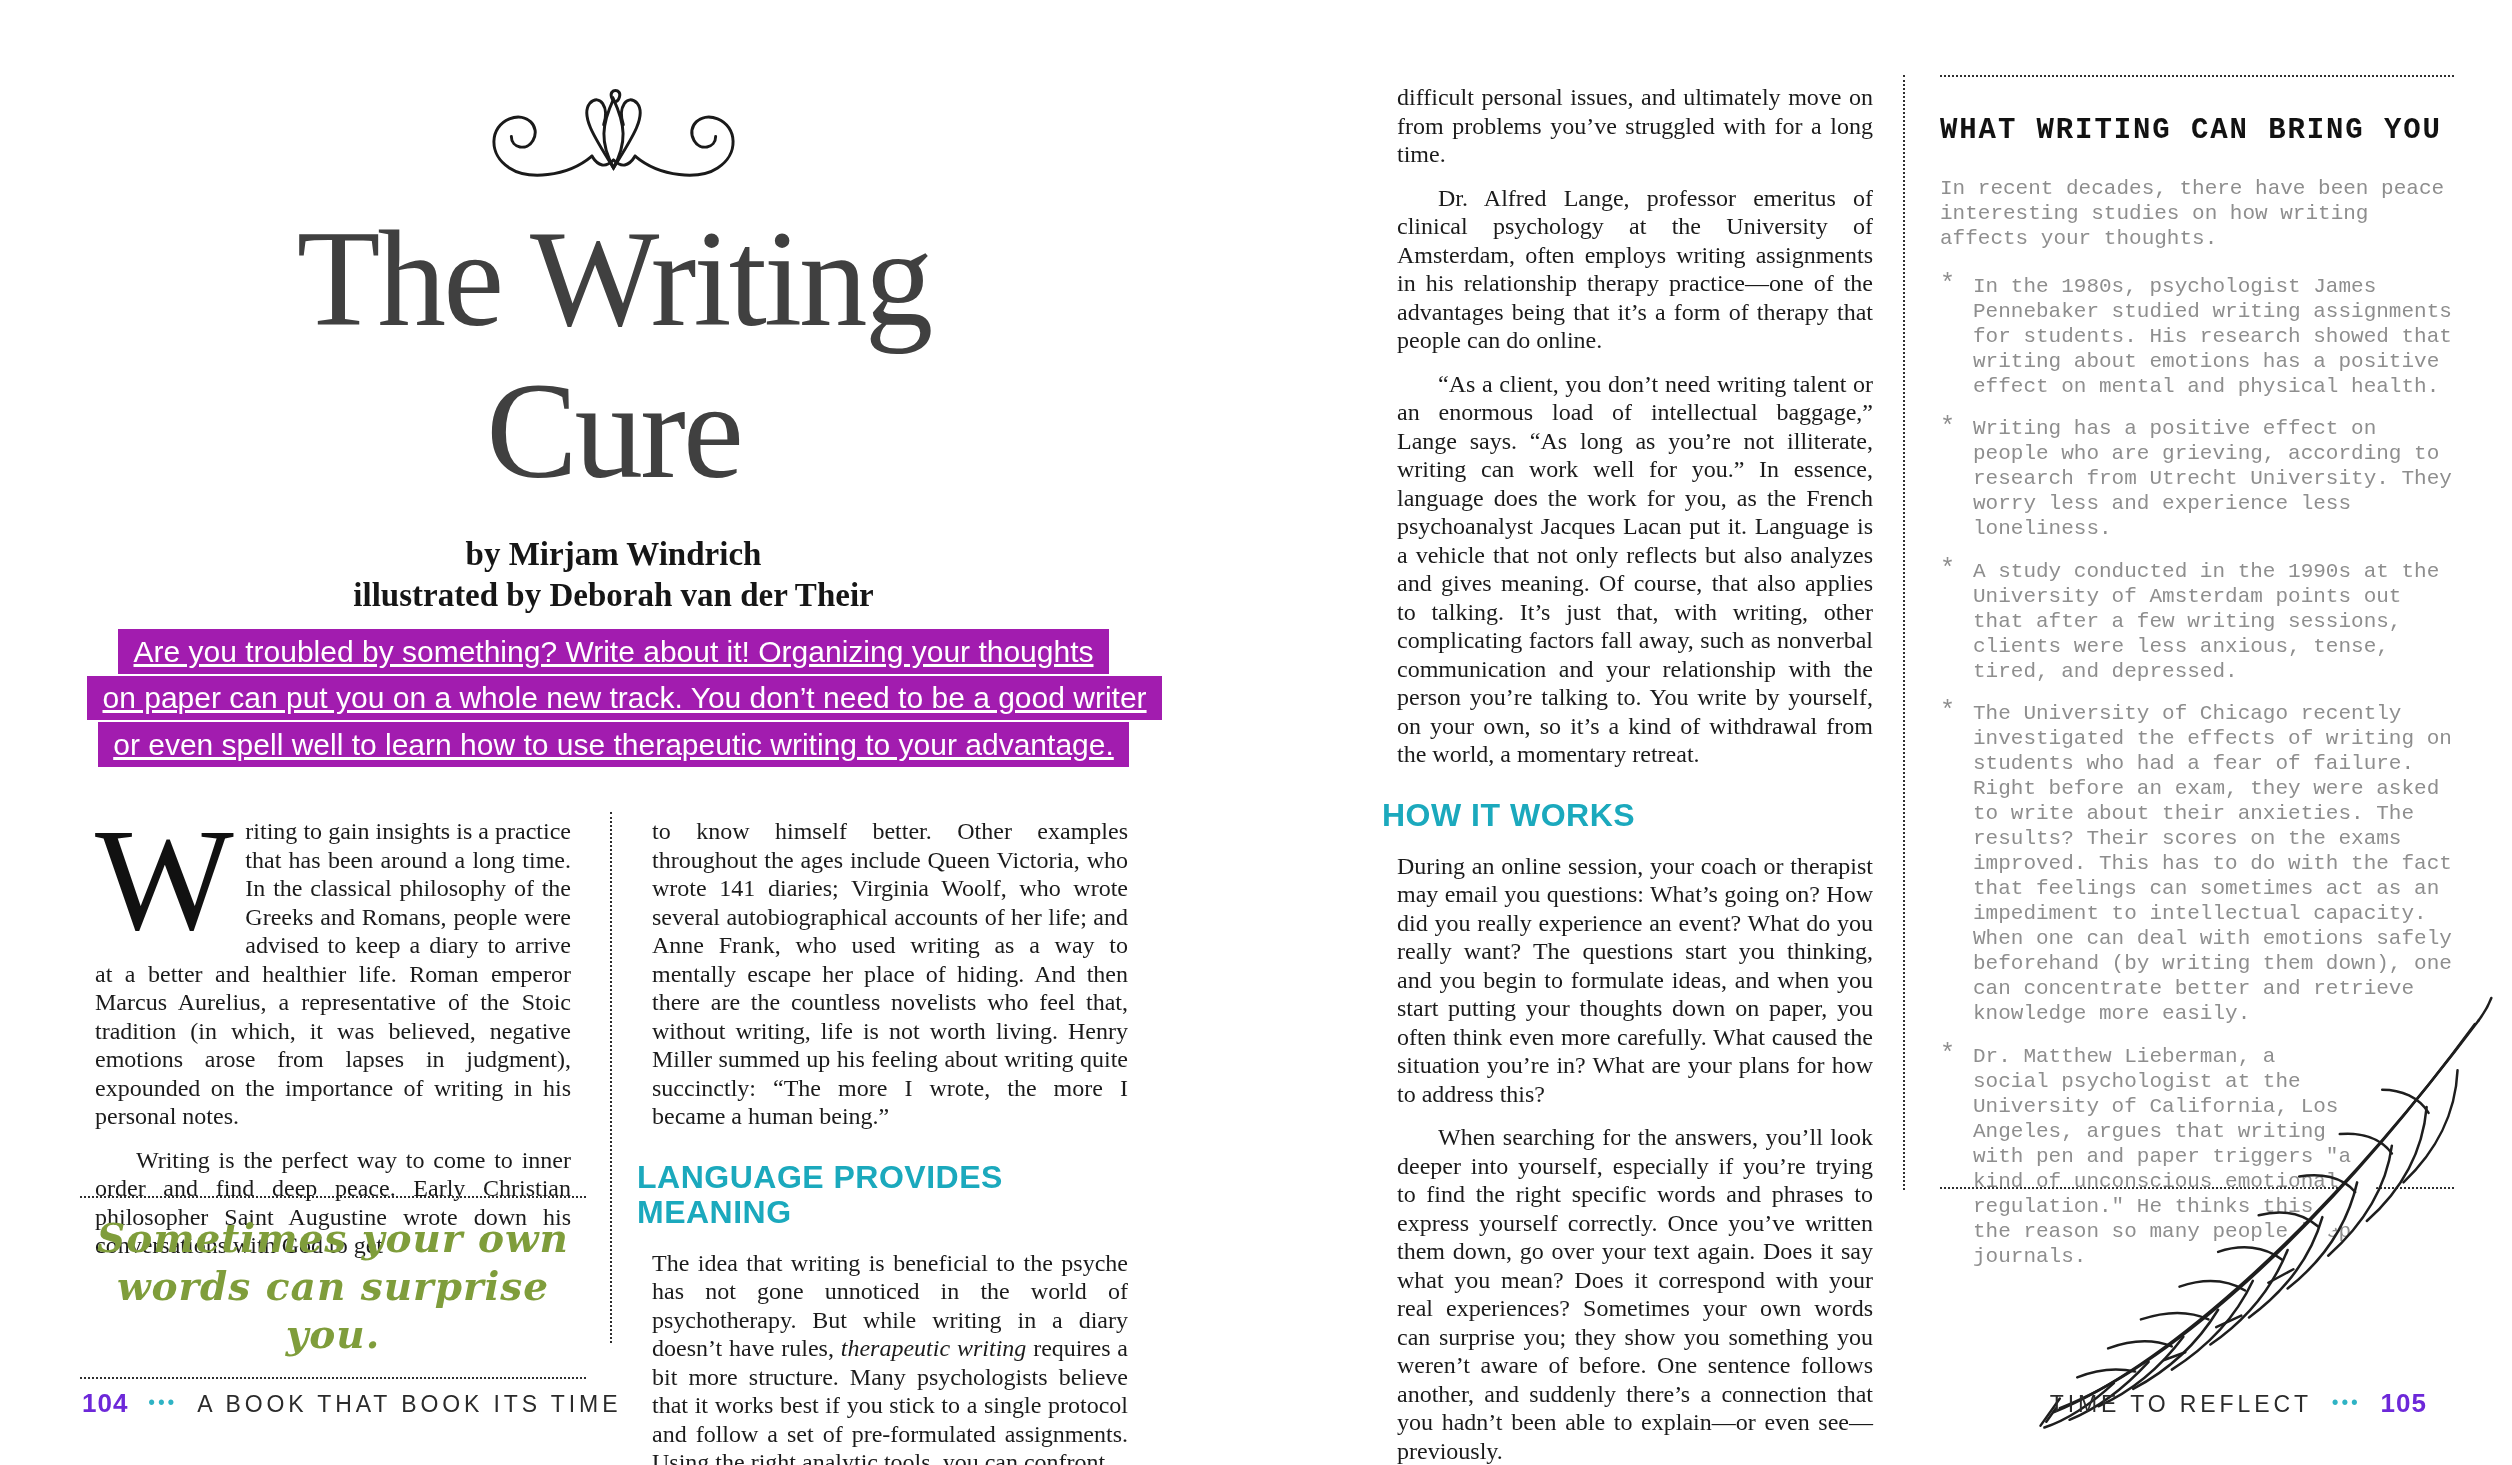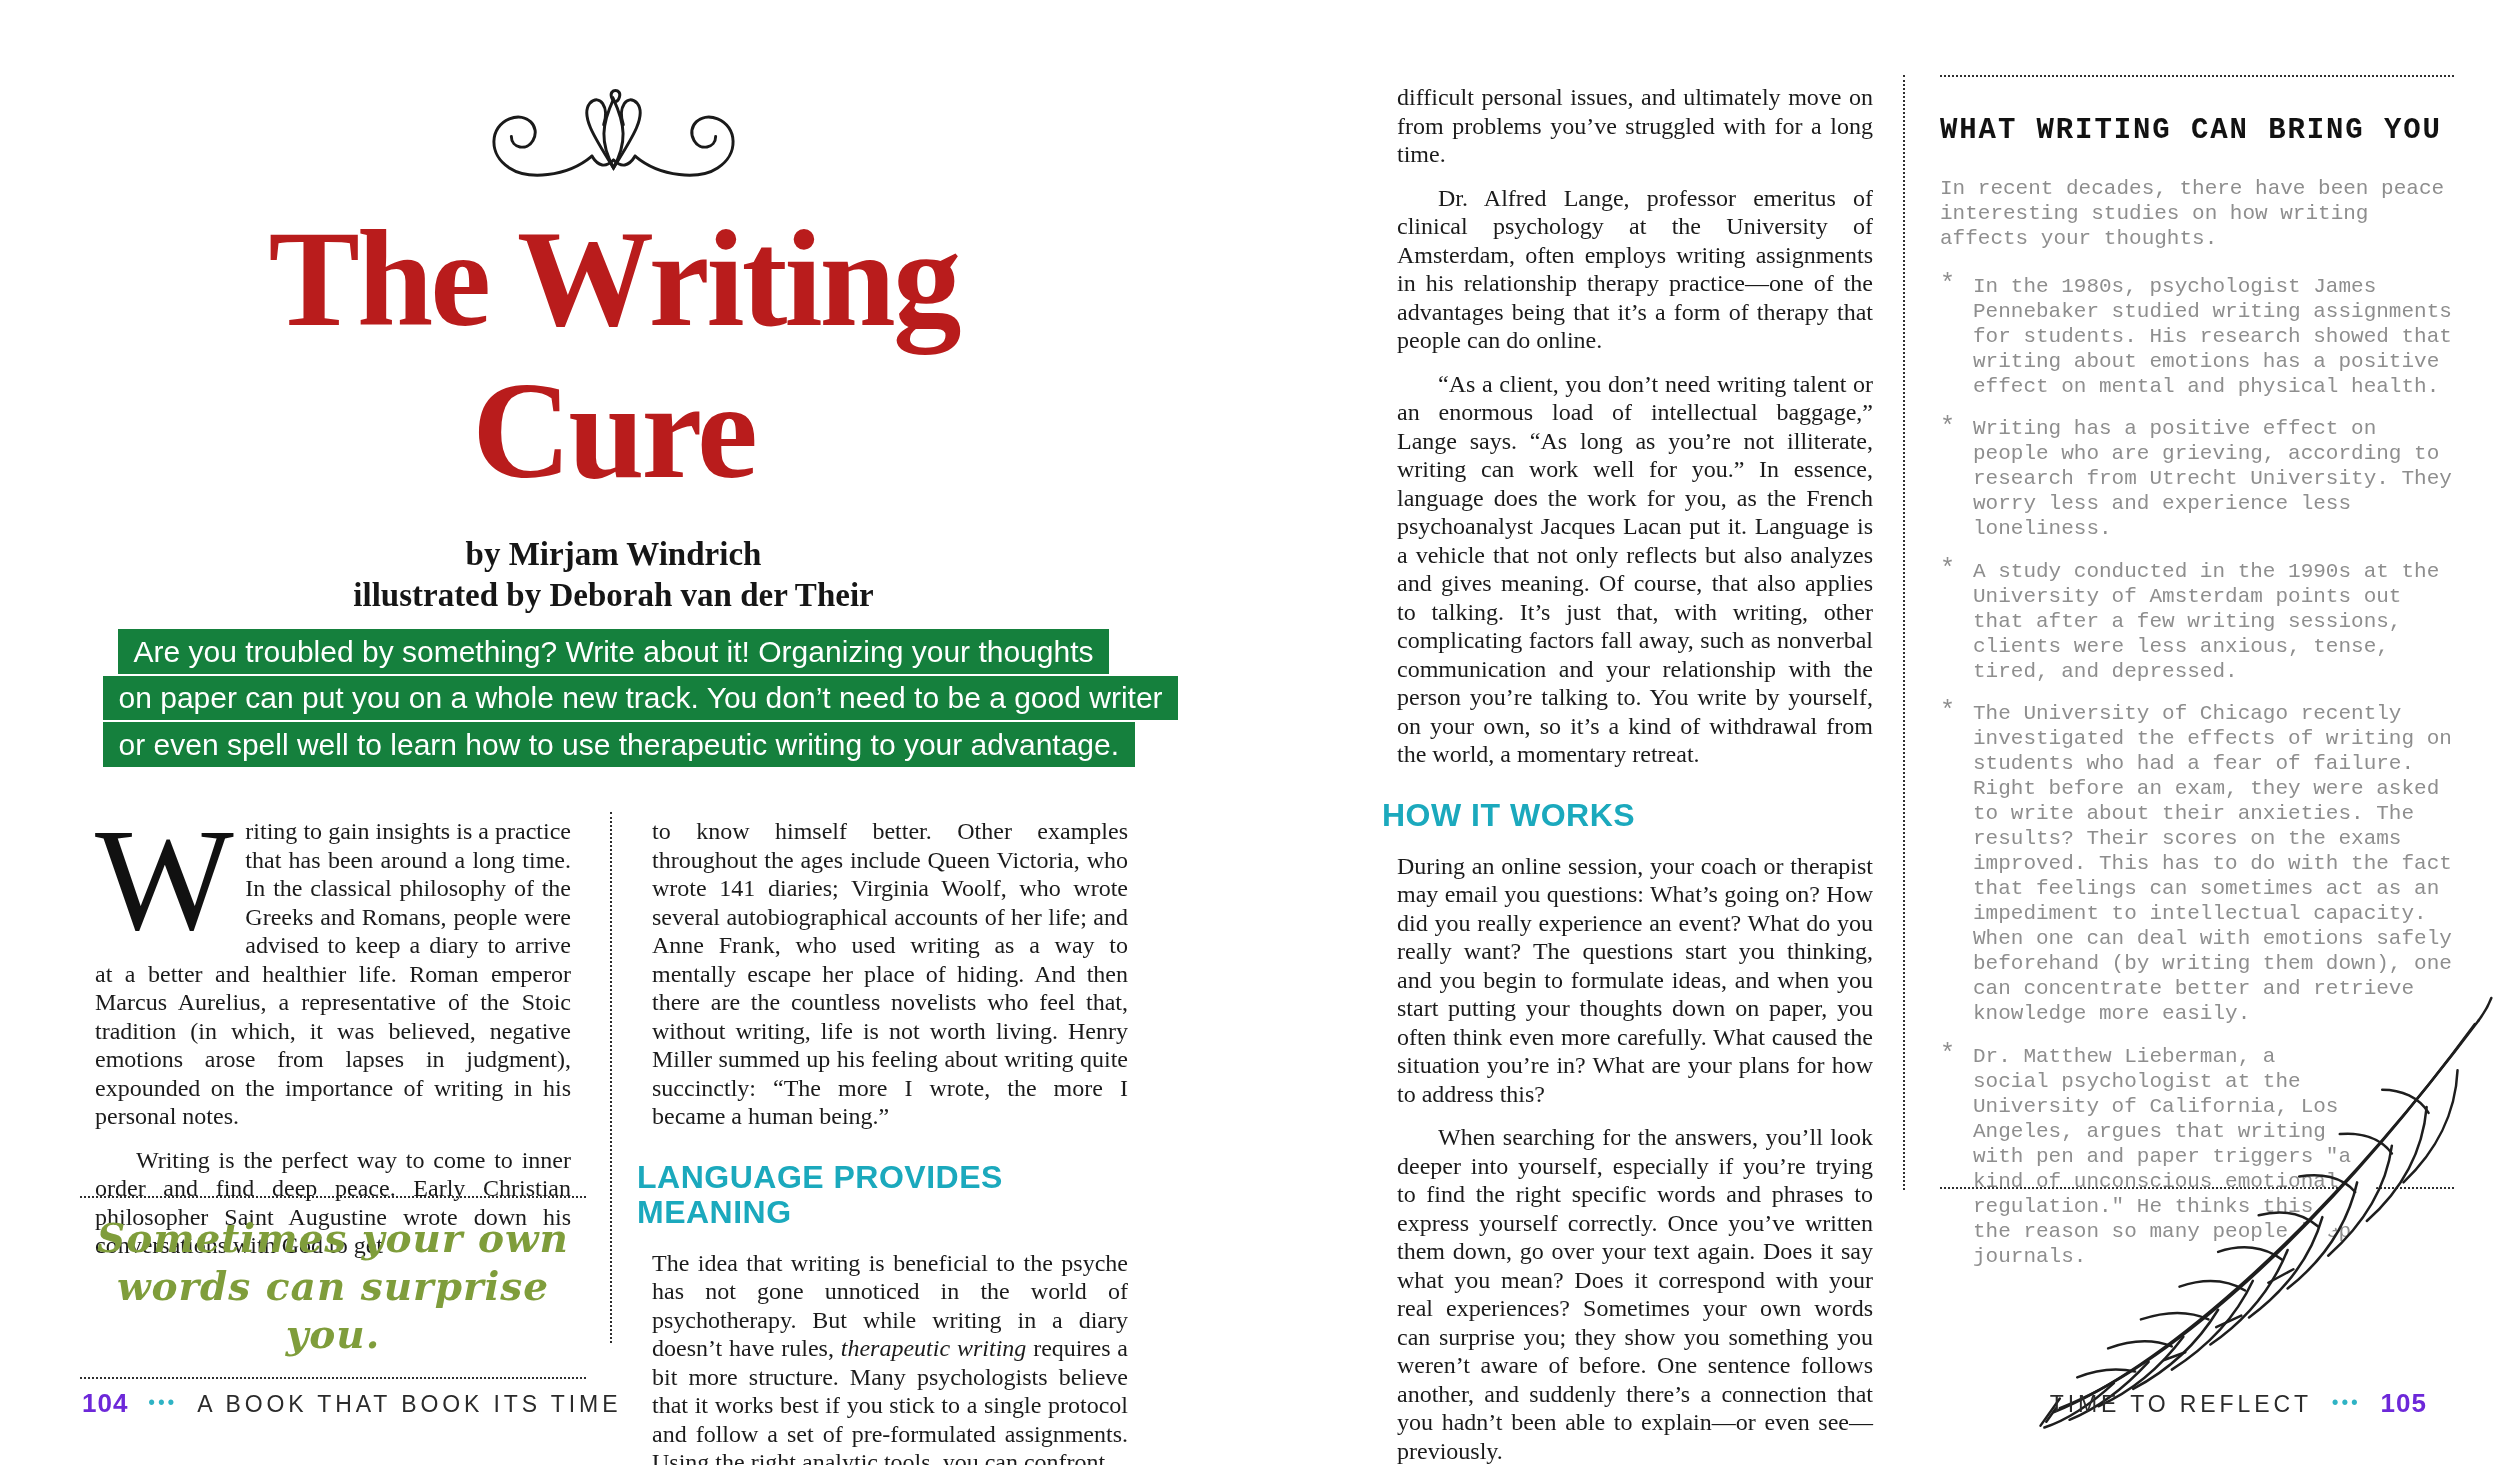--- a/index.html
+++ b/index.html
@@ -2,29 +2,29 @@
 <html><head>
 <meta charset="utf-8">
 <style>
   html,body{margin:0;padding:0;background:#e8e8e8;}
   .spread{position:relative;width:2512px;height:1466px;background:#ffffff;overflow:hidden;
           font-family:"Liberation Serif", serif;color:#1d1d1d;}
 
   
   .title-block{position:absolute;left:87px;top:85px;width:1053px;text-align:center;}
   .flourish{width:275px;height:104px;display:inline-block;}
-  .main-title{font-family:"Liberation Serif", serif;font-weight:700;font-size:137px;
-              line-height:131px;letter-spacing:-2.9px;margin:21px 0 0 0;color:#b91c1c;}
+  .main-title{font-family:"Liberation Serif", serif;font-weight:400;font-size:137px;
+              line-height:131px;letter-spacing:-2.9px;margin:21px 0 0 0;color:#404040;}
   .byline{font-size:33px;line-height:41px;font-weight:bold;margin-top:37px;color:#161616;}
 
   
   .intro-box{position:absolute;left:87px;top:628px;width:1053px;text-align:center;
              font-family:"Liberation Sans", sans-serif;}
-  .intro-line{display:inline-block;background:#15803d;color:#ffffff;font-size:30px;
-              line-height:33px;padding:5.8px 15.5px;margin:1px 16px;white-space:nowrap;}
+  .intro-line{display:inline-block;background:#a21caf;color:#ffffff;font-size:30px;
+              line-height:33px;padding:5.8px 15.5px;margin:1px 0;white-space:nowrap;text-decoration:underline;}
 
   
   .bodycol{position:absolute;width:506px;font-size:24px;line-height:28.5px;
            text-align:justify;color:#1b1b1b;}
   .bodycol p{margin:15px;}
   .bodycol p.ind{text-indent:41px;}
   .dropcap{float:left;font-size:147px;line-height:114px;padding:5.8px 11.6px 0 0;color:#111;}
   .sect-head{font-family:"Liberation Sans", sans-serif;font-weight:bold;color:#1ba9bd;
              font-size:32px;line-height:35px;letter-spacing:0.5px;margin:29px 0 19.3px 0;
              text-align:left;}

